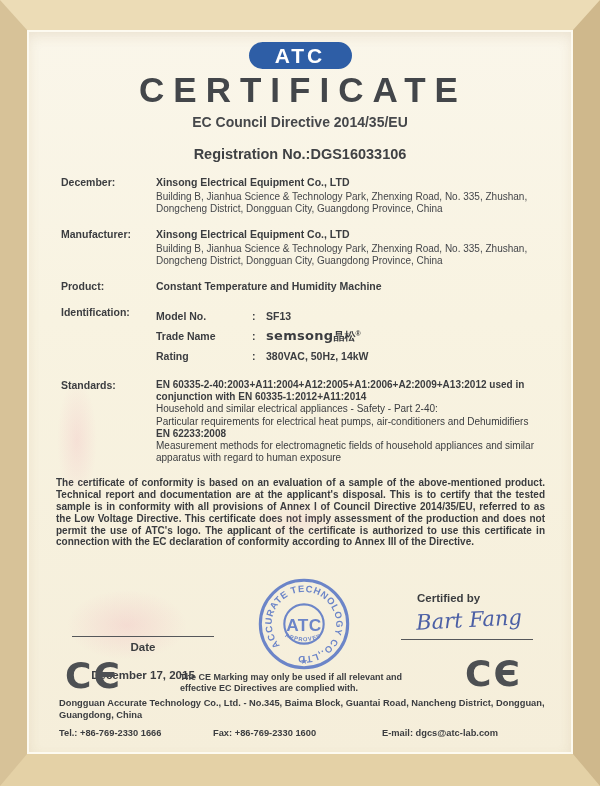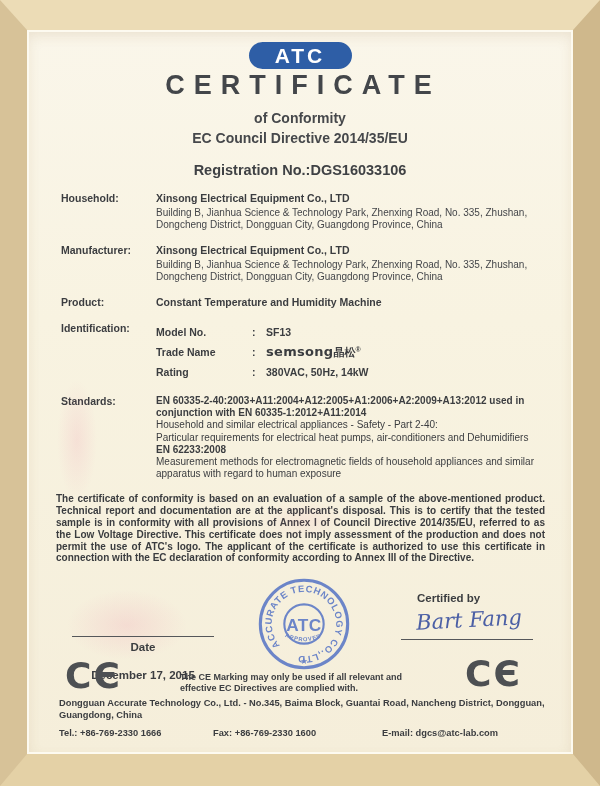--- a/index.html
+++ b/index.html
@@ -20,21 +20,21 @@
   .stain{position:absolute;border-radius:50%;pointer-events:none;}
   .stain.s1{left:30px;top:350px;width:40px;height:120px;background:radial-gradient(closest-side,rgba(235,120,160,.14),rgba(235,120,160,0));}
   .stain.s2{left:40px;top:560px;width:120px;height:70px;background:radial-gradient(closest-side,rgba(235,120,160,.16),rgba(235,120,160,0));}
   .stain.s3{left:230px;top:470px;width:90px;height:40px;background:radial-gradient(closest-side,rgba(235,120,160,.10),rgba(235,120,160,0));}
   .logo-wrap{margin-top:12px;text-align:center;}
   .atc-pill{
     display:inline-block;width:103px;height:27px;line-height:27px;
     background:#2e5ea6;color:#fff;border-radius:14px;
     font-weight:bold;font-size:21px;letter-spacing:3px;text-align:center;
   }
-  .cert-title{margin-top:1px;font-weight:bold;font-size:27px;letter-spacing:9px;color:#43464a;text-align:center;padding-left:6px;}
+  .cert-title{margin-top:1px;font-weight:bold;font-size:35px;letter-spacing:9px;color:#43464a;text-align:center;padding-left:6px;}
   .subtitle{margin-top:9px;font-weight:bold;font-size:14px;text-align:center;color:#46484b;}
   .dirline{margin-top:4px;font-weight:bold;font-size:14px;line-height:17px;text-align:center;color:#46484b;}
   .registration{margin-top:15px;font-weight:bold;font-size:14.5px;text-align:center;color:#3f4144;}
 
   .rows{margin-top:14px;}
   .row{display:flex;align-items:flex-start;padding:0 20px 0 34px;margin-bottom:13px;}
   .row .lbl{width:95px;flex:none;font-weight:bold;font-size:10.5px;line-height:13px;}
   .row .val{flex:1;font-size:10px;line-height:12px;}
   .val .name{font-weight:bold;font-size:10.5px;margin-bottom:3px;}
   .val .addr{color:#44464a;}
@@ -82,28 +82,27 @@
 
 <div class="page">
   <div class="stain s1"></div>
   <div class="stain s2"></div>
   <div class="stain s3"></div>
 
   <div class="logo-wrap">
     <span class="atc-pill">ATC</span>
   </div>
   <div class="cert-title">CERTIFICATE</div>
-  <div class="subtitle">of Conformity</div>
   <div class="dirline">EC Council Directive 2014/35/EU</div>
   <div class="registration">Registration No.:DGS16033106</div>
 
   <div class="rows">
 
     <div class="row">
-      <div class="lbl">Household:</div>
+      <div class="lbl">December:</div>
       <div class="val">
         <div class="name">Xinsong Electrical Equipment Co., LTD</div>
         <div class="addr">Building B, Jianhua Science &amp; Technology Park, Zhenxing Road, No. 335, Zhushan, Dongcheng District, Dongguan City, Guangdong Province, China</div>
       </div>
     </div>
 
     <div class="row">
       <div class="lbl">Manufacturer:</div>
       <div class="val">
         <div class="name">Xinsong Electrical Equipment Co., LTD</div>

